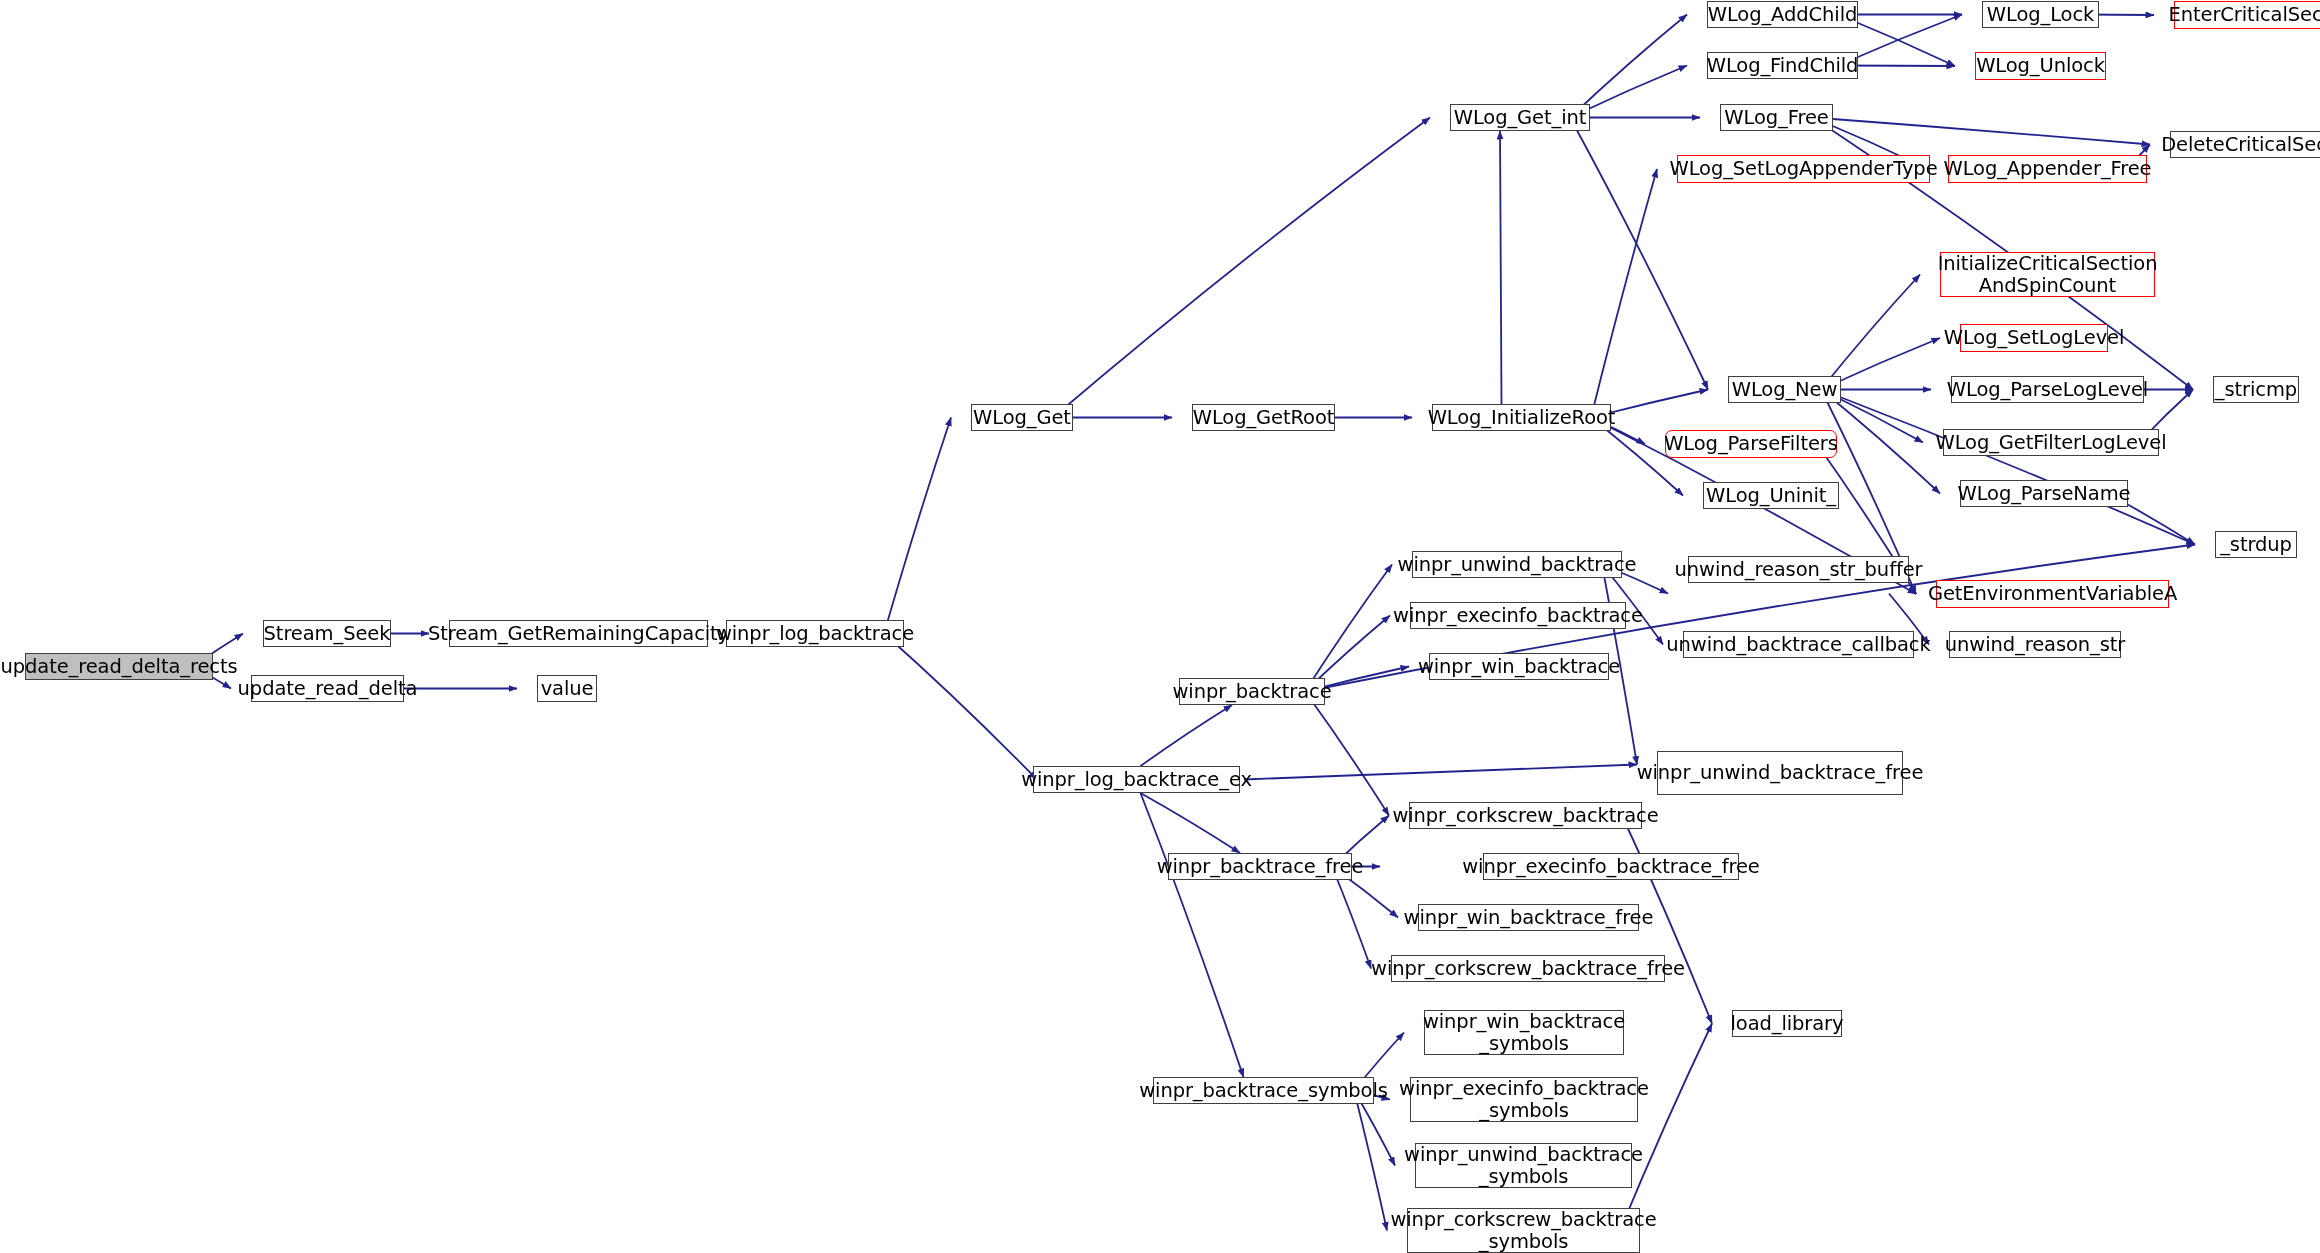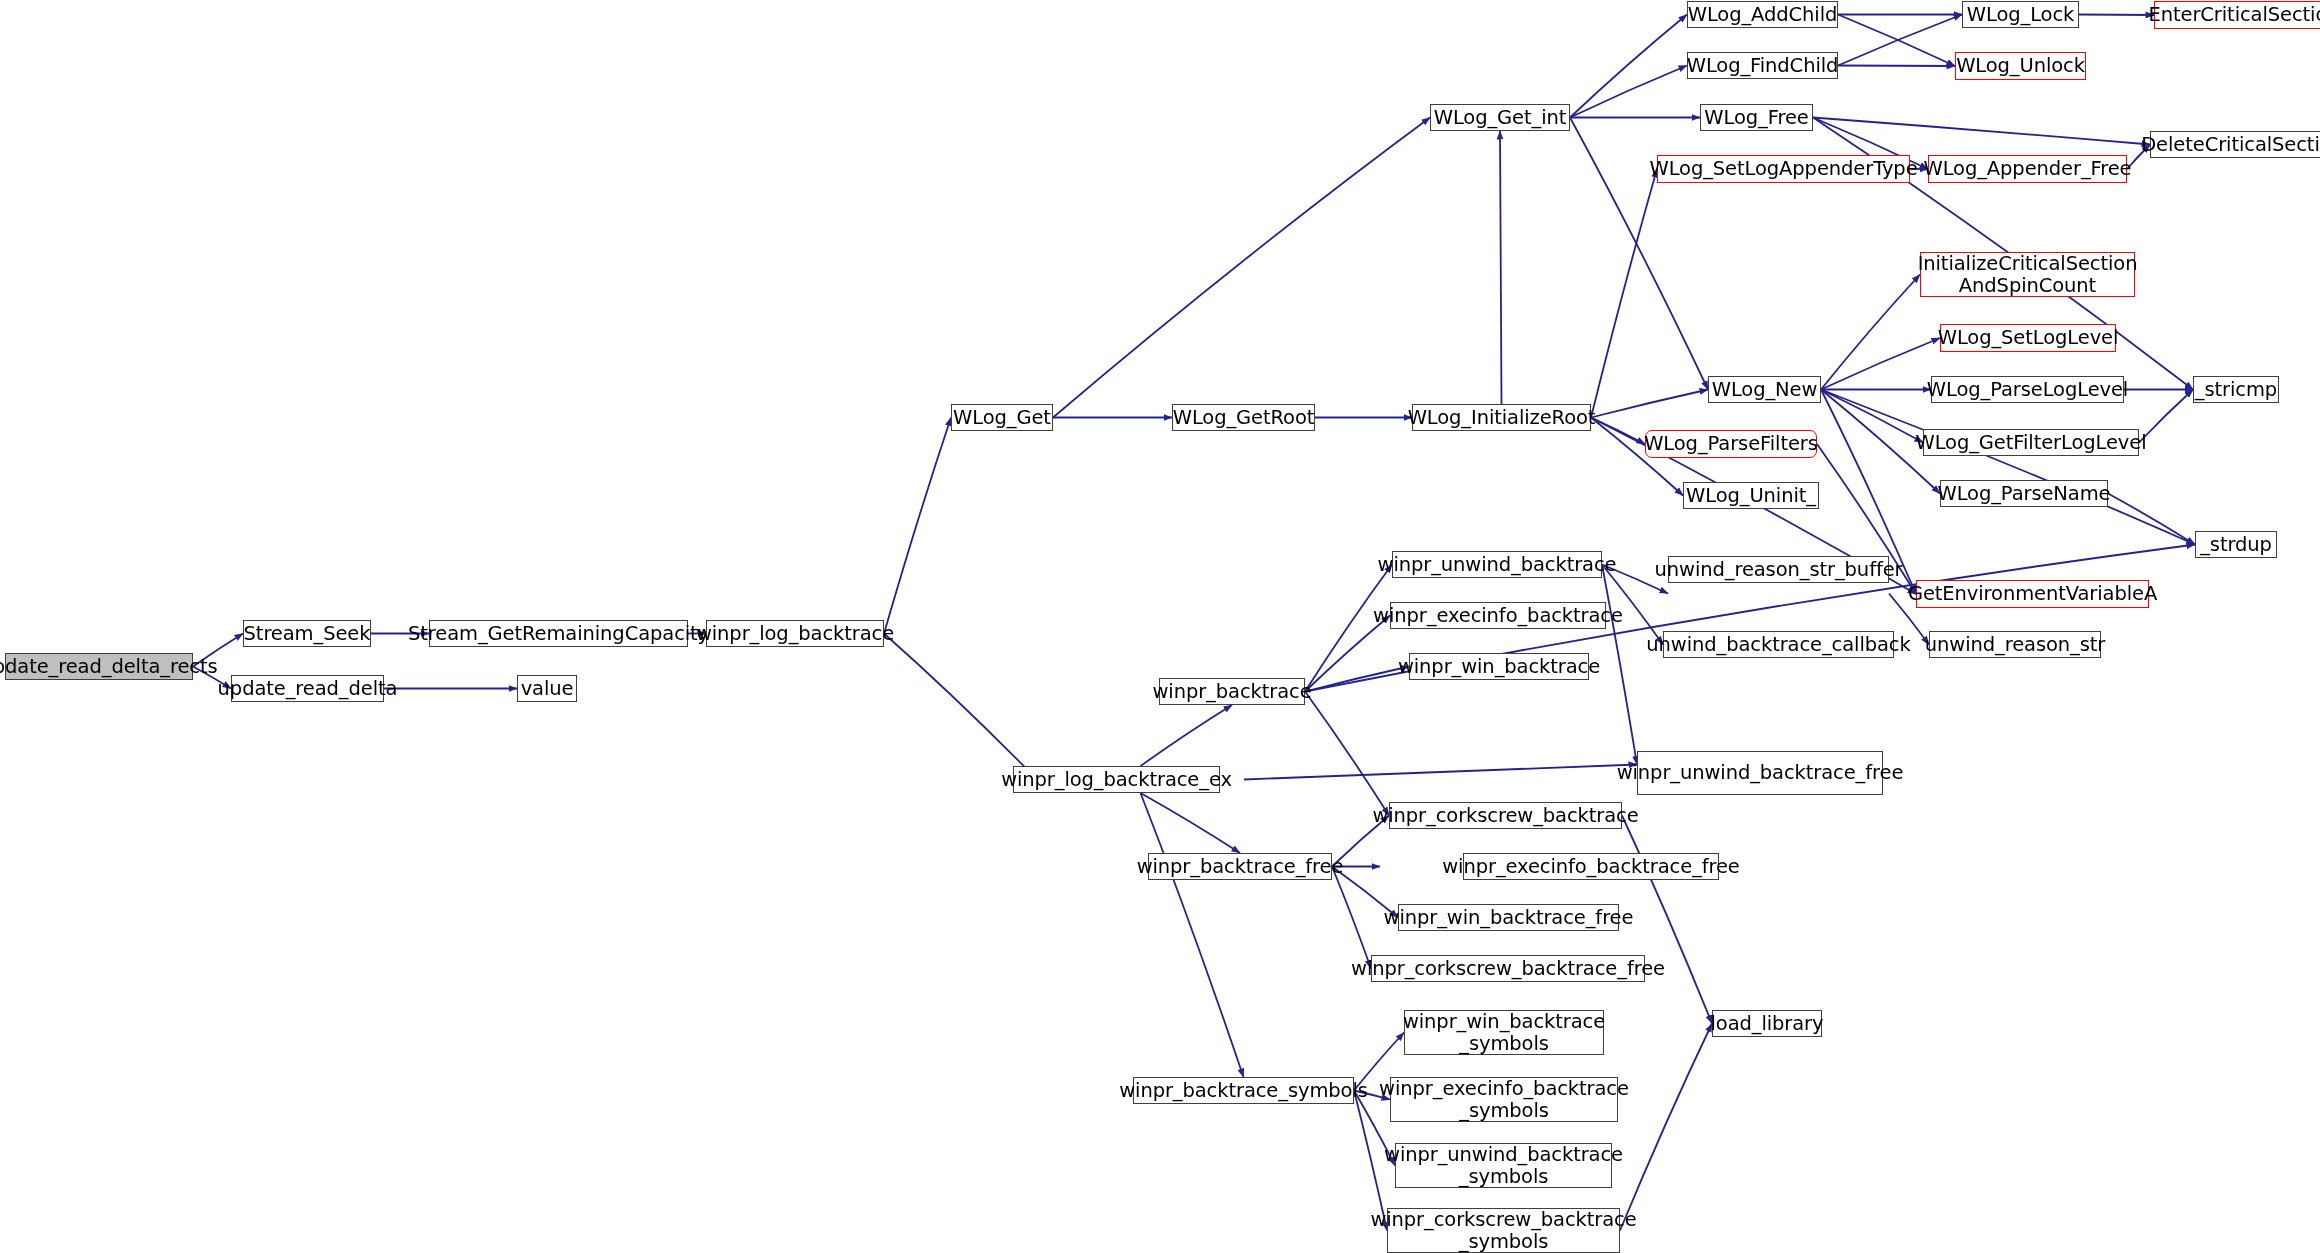--- a/index.html
+++ b/index.html
@@ -31,20 +31,21 @@
     text-align: center;
     background: #ffffff;
     border: 1.6px solid #3f3f3f;
     color: #000000;
     font-size: 19.5px;
     line-height: 1.12;
     letter-spacing: -0.1px;
     white-space: pre-line;
     padding: 0 20px;
     z-index: 5;
+    margin-left: 20px;
   }
   .node.red {
     border-color: #ff0000;
     border-width: 1.8px;
   }
   .node.current {
     background: #bfbfbf;
     border-color: #3f3f3f;
   }
 </style>
@@ -144,21 +145,21 @@
       <div class="node" style="left: 1962px; top: 1px; width: 117px; height: 27px;">WLog_Lock</div>
       <div class="node red" style="left: 1955px; top: 52px; width: 131px; height: 28px;">WLog_Unlock</div>
       <div class="node red" style="left: 1928px; top: 155px; width: 199px; height: 28px;">WLog_Appender_Free</div>
       <div class="node red" style="left: 2154px; top: 1px; width: 180px; height: 28px;">EnterCriticalSection</div>
       <div class="node" style="left: 2150px; top: 131px; width: 185px; height: 27px;">DeleteCriticalSection</div>
       <div class="node" style="left: 1708px; top: 376px; width: 113px; height: 27px;">WLog_New</div>
       <div class="node red" style="left: 1645px; top: 430px; width: 172px; height: 28px; border-radius: 7px;">WLog_ParseFilters</div>
       <div class="node" style="left: 1683px; top: 482px; width: 136px; height: 27px;">WLog_Uninit_</div>
       <div class="node red" style="left: 1920px; top: 252px; width: 215px; height: 45px;">InitializeCriticalSection
 AndSpinCount</div>
-      <div class="node red" style="left: 1940px; top: 324px; width: 176px; height: 28px;">WLog_SetLogLevel</div>
+      <div class="node red" style="left: 1940px; top: 324px; width: 148px; height: 28px;">WLog_SetLogLevel</div>
       <div class="node" style="left: 1931px; top: 376px; width: 193px; height: 27px;">WLog_ParseLogLevel</div>
       <div class="node" style="left: 1923px; top: 429px; width: 216px; height: 27px;">WLog_GetFilterLogLevel</div>
       <div class="node" style="left: 1940px; top: 480px; width: 168px; height: 27px;">WLog_ParseName</div>
       <div class="node" style="left: 2193px; top: 376px; width: 86px; height: 27px;">_stricmp</div>
       <div class="node" style="left: 2195px; top: 531px; width: 82px; height: 27px;">_strdup</div>
       <div class="node red" style="left: 1916px; top: 580px; width: 233px; height: 28px;">GetEnvironmentVariableA</div>
       <div class="node" style="left: 1392px; top: 551px; width: 210px; height: 27px;">winpr_unwind_backtrace</div>
       <div class="node" style="left: 1390px; top: 602px; width: 216px; height: 27px;">winpr_execinfo_backtrace</div>
       <div class="node" style="left: 1409px; top: 653px; width: 180px; height: 27px;">winpr_win_backtrace</div>
       <div class="node" style="left: 1159px; top: 678px; width: 146px; height: 27px;">winpr_backtrace</div>

